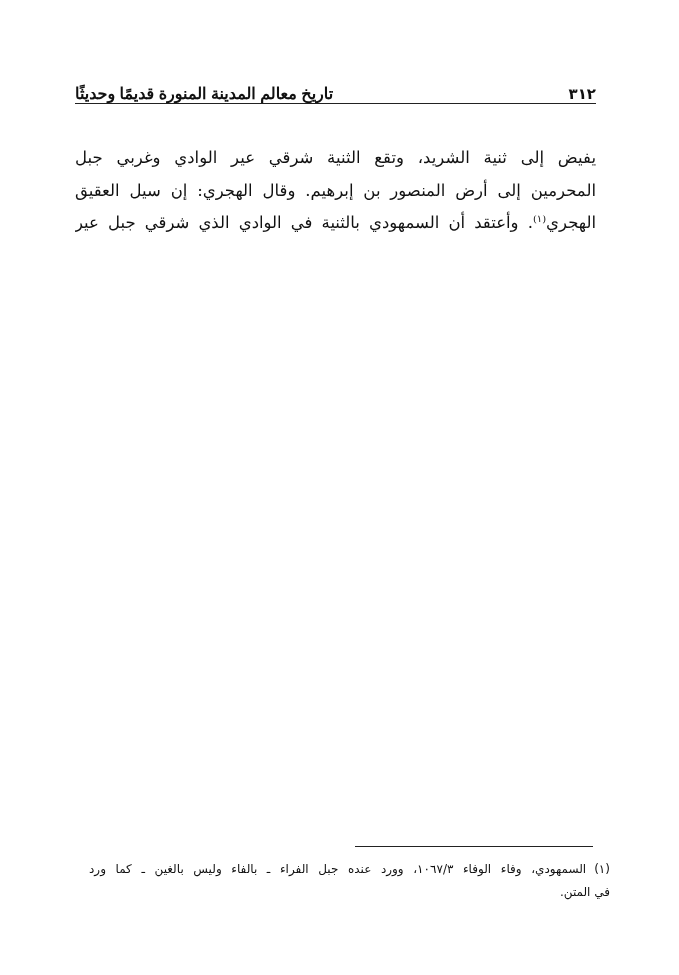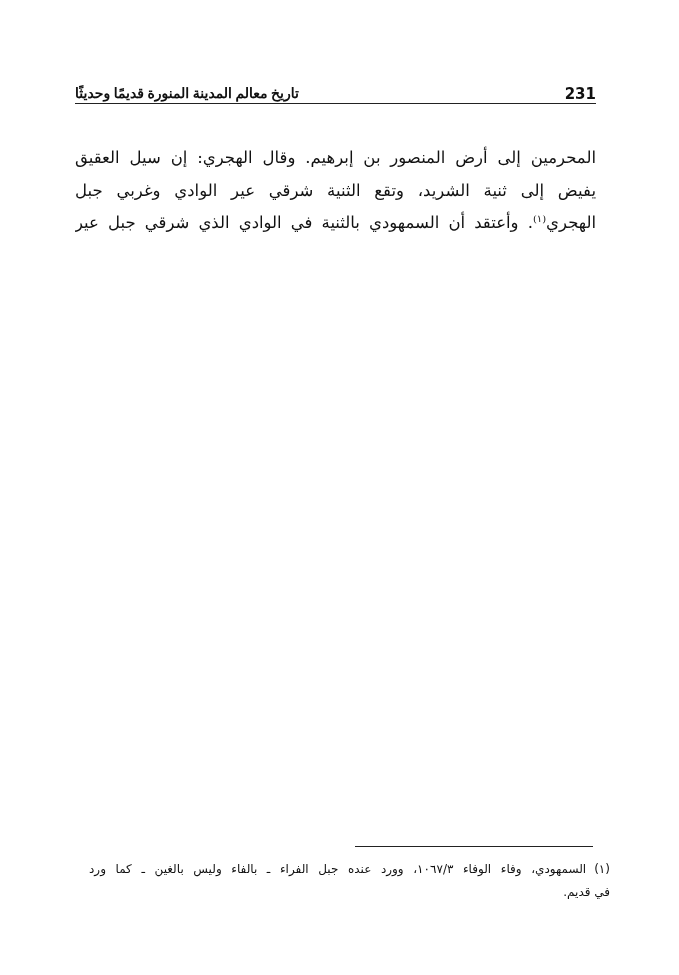--- a/index.html
+++ b/index.html
@@ -33,23 +33,23 @@
       justify-content: space-between;
       align-items: flex-end;
     }
     .page-number {
       font-family: "DejaVu Sans", sans-serif;
       font-weight: bold;
       font-size: 15px;
       line-height: 20px;
     }
     .running-title {
-      font-family: Liberation Serif, serif;
+      font-family: Liberation Sans, sans-serif;
       font-weight: bold;
-      font-size: 14px;
+      font-size: 16px;
       line-height: 20px;
     }
     .header-rule {
       position: absolute;
       left: 75px;
       top: 103px;
       width: 521px;
       height: 0;
       border-top: 1.5px solid #222;
     }
@@ -114,33 +114,33 @@
     .fn-marker {
       margin-left: 8px;
     }
   </style>
 </head>
 <body>
 
 <div class="page">
 
   <div class="header">
-    <span class="page-number">231</span>
+    <span class="page-number">٣١٢</span>
     <span class="running-title">تاريخ معالم المدينة المنورة قديمًا وحديثًا</span>
   </div>
   <div class="header-rule"></div>
 
   <div class="body-text">
+    <span class="body-line">يفيض إلى ثنية الشريد، وتقع الثنية شرقي عير الوادي وغربي جبل</span>
     <span class="body-line">المحرمين إلى أرض المنصور بن إبرهيم. وقال الهجري: إن سيل العقيق</span>
-    <span class="body-line">يفيض إلى ثنية الشريد، وتقع الثنية شرقي عير الوادي وغربي جبل</span>
     <span class="body-line"><span>الهجري</span><sup class="fn-ref">(١)</sup><span>. وأعتقد أن السمهودي بالثنية في الوادي الذي شرقي جبل عير</span></span>
   </div>
 
   <div class="footnote-rule"></div>
 
   <div class="footnotes">
     <div class="footnote">
       <span class="fn-line"><span class="fn-marker">(١)</span><span>السمهودي، وفاء الوفاء ١٠٦٧/٣، وورد عنده جبل الفراء ـ بالفاء وليس بالغين ـ كما ورد</span></span>
-      <span class="fn-line last">في قديم.</span>
+      <span class="fn-line last">في المتن.</span>
     </div>
   </div>
 
 </div>
 
 </body></html>

